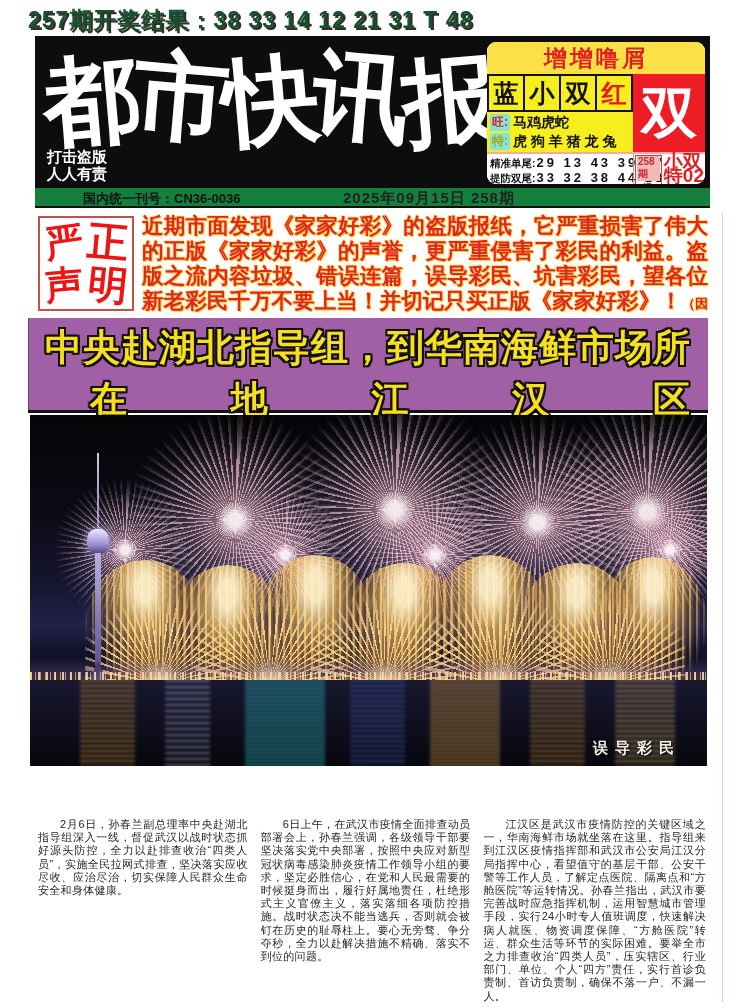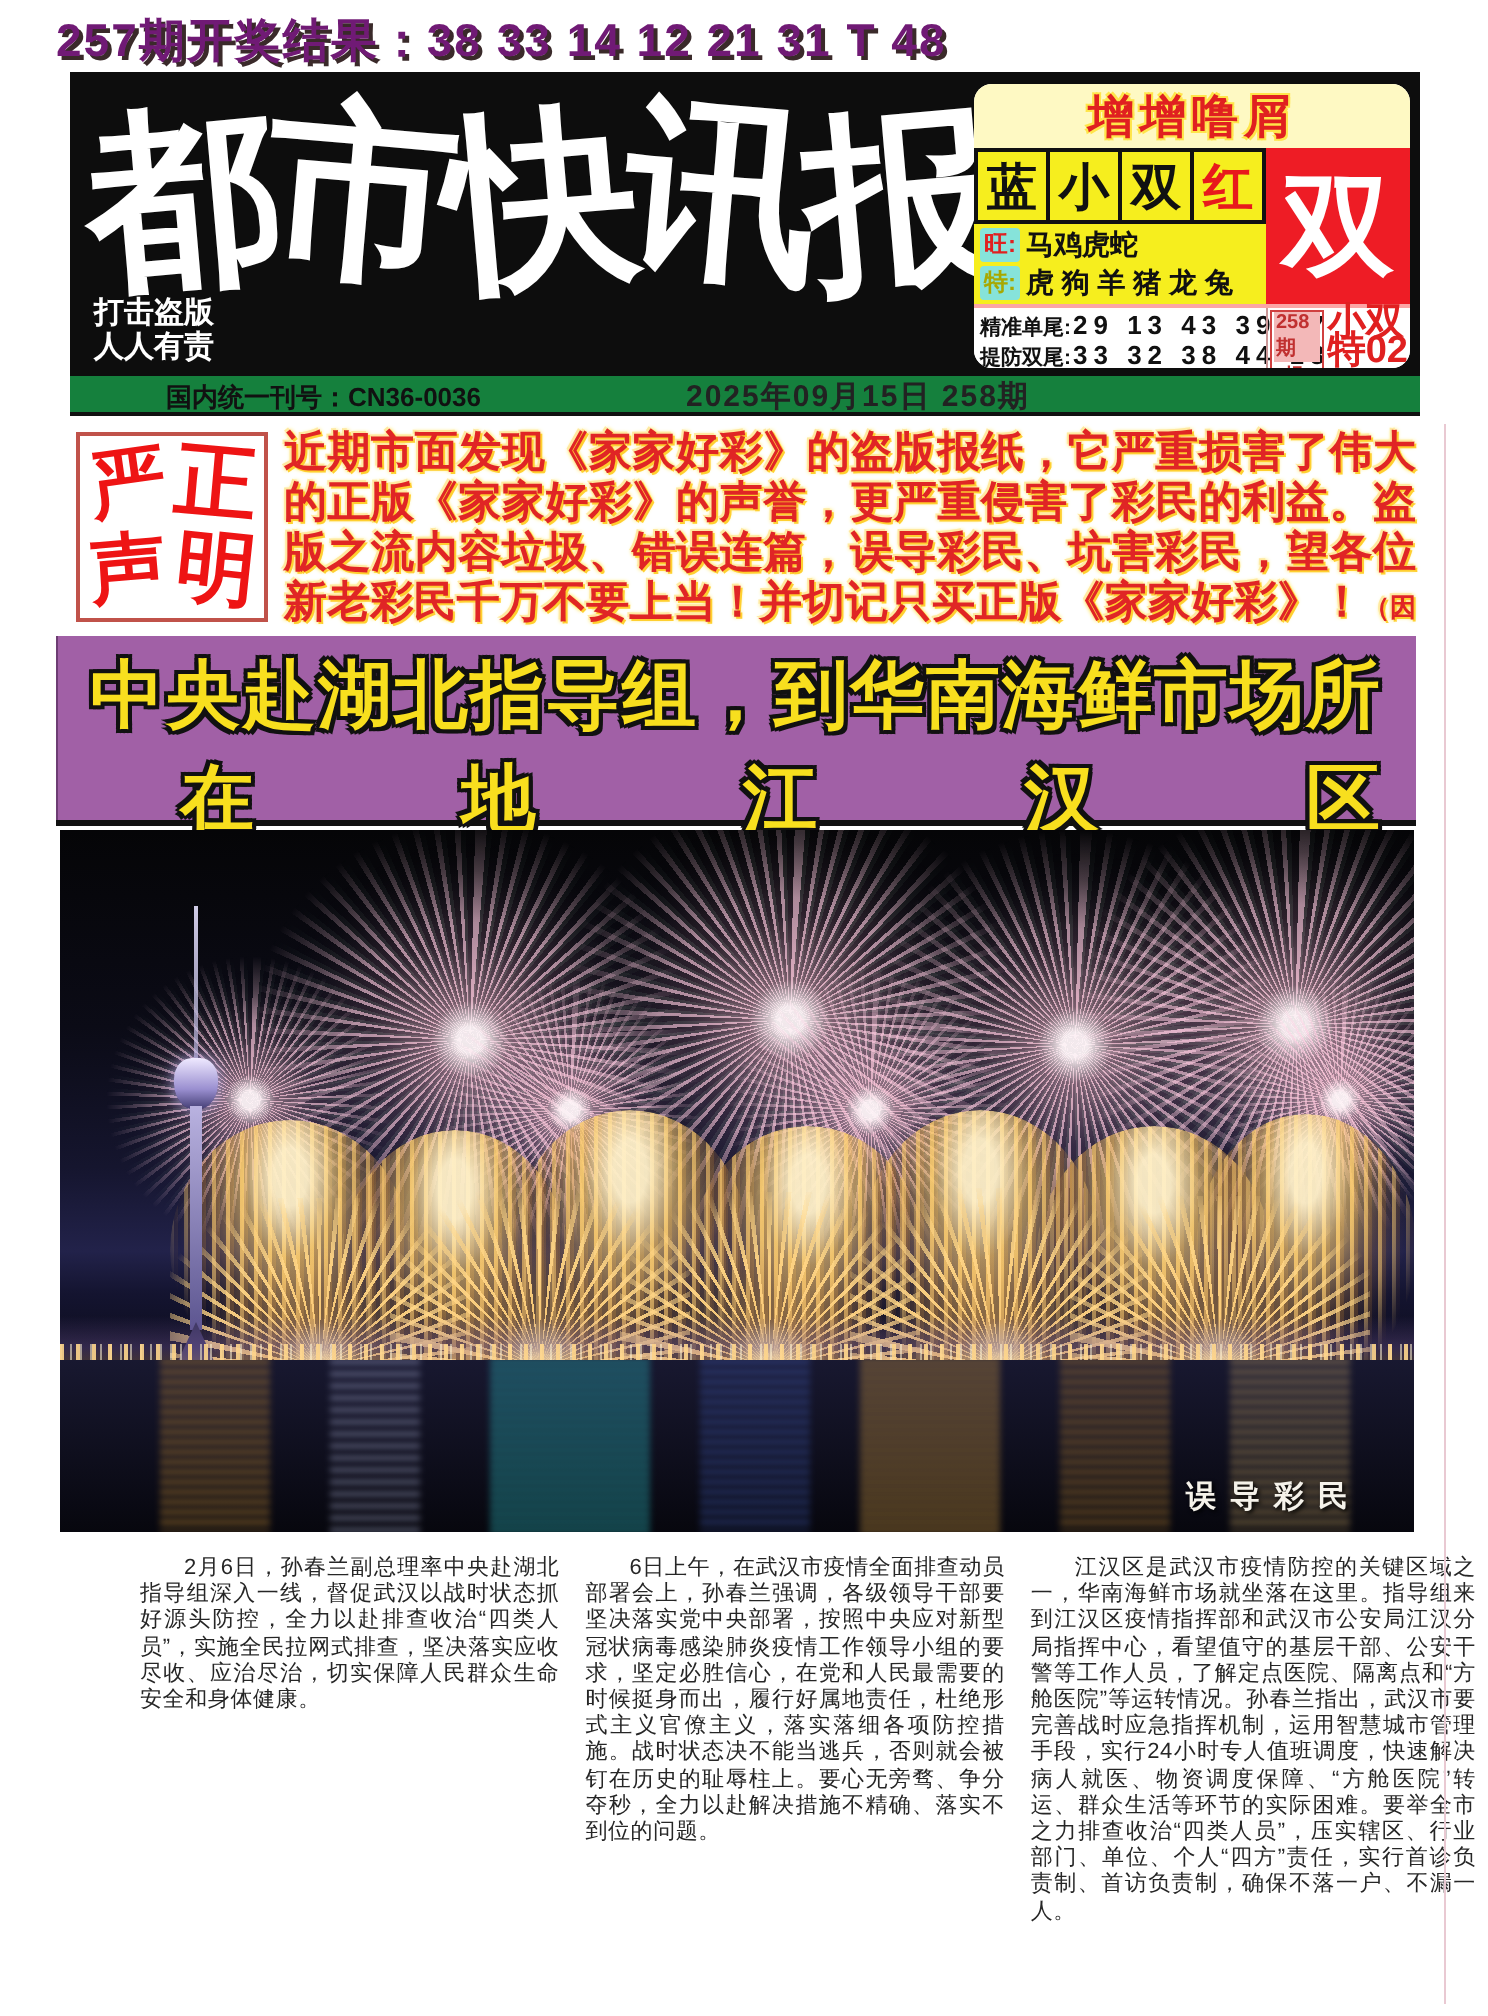--- a/index.html
+++ b/index.html
@@ -2,33 +2,33 @@
 <html><head>
 <meta charset="utf-8">
 <style>
   * { margin:0; padding:0; box-sizing:border-box; }
   html,body { background:#ffffff; }
   body { font-family:"Liberation Sans","DejaVu Sans",sans-serif; }
   .page { position:relative; width:744px; height:1008px; margin:0 auto; background:#ffffff; overflow:hidden; }
 
   
   .top-banner { position:absolute; left:28px; top:5px; font-size:23px; font-weight:900;
-    color:#701a75; letter-spacing:1px; text-shadow:2px 2px 0 #3a2a2a; white-space:nowrap; }
+    color:#14532d; letter-spacing:1px; text-shadow:2px 2px 0 #3a2a2a; white-space:nowrap; }
 
   
   .masthead { position:absolute; left:35px; top:36px; width:675px; height:152px; background:#0d0d0d; }
   .mast-title { position:absolute; left:8px; top:-2px; width:470px; height:130px; display:flex; align-items:center; }
   .mast-title span { color:#ffffff; font-size:96px; font-weight:900; line-height:1; letter-spacing:-6px; display:inline-block; }
   .mast-title span:nth-child(odd){ transform:rotate(-5deg) translateY(2px); }
   .mast-title span:nth-child(even){ transform:rotate(5deg) translateY(-2px); }
   .anti-piracy { position:absolute; left:12px; bottom:6px; color:#ffffff; font-weight:bold; font-size:15px; line-height:17px;text-align:right; }
 
   
   .tip-box { position:absolute; left:452px; top:6px; width:218px; height:142px; background:#ffffff; border-radius:9px; overflow:hidden; }
-  .tip-header { height:32px; background:#fef9c3; display:flex; align-items:center; justify-content:center;text-align:right; }
+  .tip-header { height:32px; background:#fde047; display:flex; align-items:center; justify-content:center;text-align:right; }
   .tip-header span { font-size:23px; font-weight:900; color:#e02020; letter-spacing:3px;
       text-shadow:1px 1px 0 #ffe54a,-1px -1px 0 #ffe54a,1px -1px 0 #ffe54a,-1px 1px 0 #ffe54a; }
   .tip-mid { display:flex; height:78px; }
   .tip-mid-left { width:146px; }
   .cells-row { display:flex; height:38px; }
   .cells-row .cell { flex:1; background:#f6ee1e; border:2px solid #111; border-right-width:0; display:flex; align-items:center; justify-content:center; font-size:25px; font-weight:900; color:#111; }
   .cells-row .cell:last-child { border-right-width:2px; }
   .cells-row .cell.red { color:#e8191c; }
   .zodiac { height:40px; background:#f6ee1e; padding:1px 3px; }
   .zodiac .zrow { display:flex; align-items:center; height:19px; font-weight:900; font-size:14px; color:#111; white-space:nowrap; }
@@ -102,21 +102,21 @@
   .skyglow { position:absolute; left:0; right:0; bottom:82px; height:26px; background:linear-gradient(180deg,transparent,rgba(120,90,160,0.35) 60%,rgba(255,190,110,0.25)); }
   .skyline { position:absolute; left:0; right:0; bottom:86px; height:8px;
       background:
         repeating-linear-gradient(90deg, rgba(255,214,140,0.9) 0 2px, transparent 2px 8px),
         repeating-linear-gradient(90deg, rgba(255,244,210,0.55) 0 1px, transparent 1px 5px); }
   .water { position:absolute; left:0; right:0; bottom:0; height:86px; background:linear-gradient(180deg,#181830,#07070e); overflow:hidden; }
   .refl { position:absolute; top:0; height:100%; opacity:.75; filter:blur(1.5px); }
   .caption { position:absolute; right:26px; bottom:8px; color:#f5f2ea; font-size:15px; font-weight:700; letter-spacing:7px; text-shadow:1px 1px 2px #000; }
 
   
-  .articles { position:absolute; left:38px; top:778px; width:668px; display:flex; gap:13px;margin-left:32px; }
+  .articles { position:absolute; left:38px; top:818px; width:668px; display:flex; gap:13px; }
   .articles p { font-size:11px; line-height:13.2px; color:#262626; text-align:justify; text-indent:2em; letter-spacing:0.3px; }
   .col1 { width:211px; } .col2 { width:211px; } .col3 { width:224px; }
 
   .side-rule { position:absolute; left:722px; top:212px; width:1px; height:790px; background:#e9c9d2; }
 </style>
 </head>
 <body>
 
 <div class="page">
 

